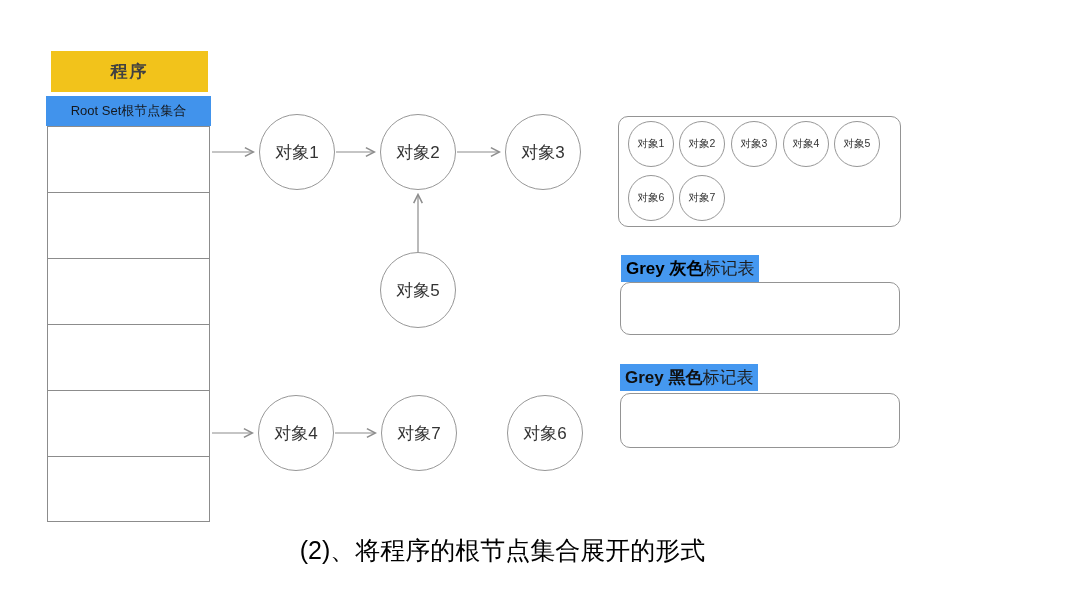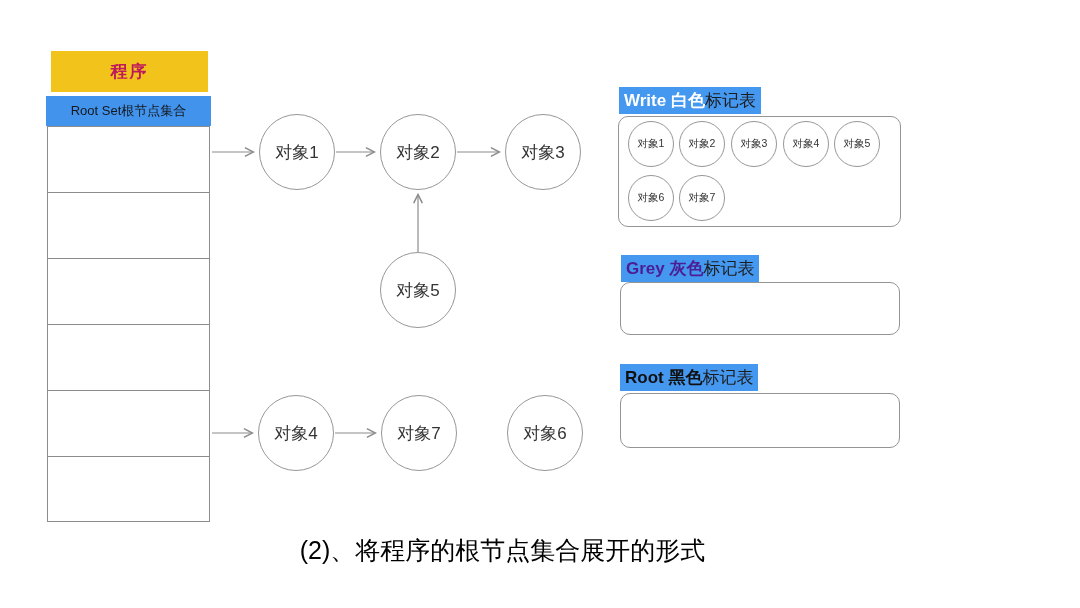--- a/index.html
+++ b/index.html
@@ -4,21 +4,21 @@
 <style>
   html,body{margin:0;padding:0;background:#ffffff;}
   .canvas{
     position:relative;width:1080px;height:608px;background:#ffffff;overflow:hidden;
     font-family:"Liberation Sans","DejaVu Sans",sans-serif;color:#333;
   }
   
   .stack-header{
     position:absolute;left:51px;top:51px;width:157px;height:41px;
     background:#F2C31B;display:flex;align-items:center;justify-content:center;
-    color:#be185d;font-weight:bold;font-size:17px;letter-spacing:2px;
+    color:#404040;font-weight:bold;font-size:17px;letter-spacing:2px;
   }
   .stack-root{
     position:absolute;left:46px;top:96px;width:165px;height:30px;
     background:#4193EC;display:flex;align-items:center;justify-content:center;
     color:#15181d;font-size:13px;white-space:nowrap;
   }
   .stack-body{
     position:absolute;left:47px;top:126px;width:163px;height:396px;
     border:1px solid #8c8c8c;box-sizing:border-box;background:#fff;
   }
@@ -32,21 +32,21 @@
     font-size:17px;color:#333;
   }
   
   .arrows{position:absolute;left:0;top:0;width:1080px;height:608px;pointer-events:none;}
   
   .hl-label{
     position:absolute;background:#4598F0;padding:2px 5px;
     font-size:17px;line-height:23px;white-space:nowrap;
   }
   .hl-en-white{color:#ffffff;font-weight:bold;}
-  .hl-en-grey{color:#4c1d95;font-weight:bold;}
+  .hl-en-grey{color:#000000;font-weight:bold;}
   .hl-en-black{color:#101010;font-weight:bold;}
   .hl-cn{color:#1c1c1c;}
   .mark-table{
     position:absolute;background:#ffffff;border:1px solid #949494;
     border-radius:10px;box-sizing:border-box;
   }
   .mini-node{
     position:absolute;width:46px;height:46px;border-radius:50%;
     border:1px solid #979797;background:#ffffff;box-sizing:border-box;
     display:flex;align-items:center;justify-content:center;
@@ -89,37 +89,34 @@
   </svg>
 
   <div class="node" style="left:259px;top:114px;">对象1</div>
   <div class="node" style="left:380px;top:114px;">对象2</div>
   <div class="node" style="left:505px;top:114px;">对象3</div>
   <div class="node" style="left:380px;top:252px;">对象5</div>
   <div class="node" style="left:258px;top:395px;">对象4</div>
   <div class="node" style="left:381px;top:395px;">对象7</div>
   <div class="node" style="left:507px;top:395px;">对象6</div>
 
-  <div class="hl-label" style="left:619px;top:87px;">
-    <span class="hl-en-white">Write 白色</span><span class="hl-cn">标记表</span>
-  </div>
   <div class="mark-table" style="left:618px;top:116px;width:283px;height:111px;"></div>
   <div class="mini-node" style="left:628px;top:121px;">对象1</div>
   <div class="mini-node" style="left:679px;top:121px;">对象2</div>
   <div class="mini-node" style="left:731px;top:121px;">对象3</div>
   <div class="mini-node" style="left:783px;top:121px;">对象4</div>
   <div class="mini-node" style="left:834px;top:121px;">对象5</div>
   <div class="mini-node" style="left:628px;top:175px;">对象6</div>
   <div class="mini-node" style="left:679px;top:175px;">对象7</div>
 
   <div class="hl-label" style="left:621px;top:255px;">
     <span class="hl-en-grey">Grey 灰色</span><span class="hl-cn">标记表</span>
   </div>
   <div class="mark-table" style="left:620px;top:282px;width:280px;height:53px;"></div>
 
   <div class="hl-label" style="left:620px;top:364px;">
-    <span class="hl-en-black">Root 黑色</span><span class="hl-cn">标记表</span>
+    <span class="hl-en-black">Grey 黑色</span><span class="hl-cn">标记表</span>
   </div>
   <div class="mark-table" style="left:620px;top:393px;width:280px;height:55px;"></div>
 
   <div class="caption">(2)、将程序的根节点集合展开的形式</div>
 
 </div>
 
 </body></html>

